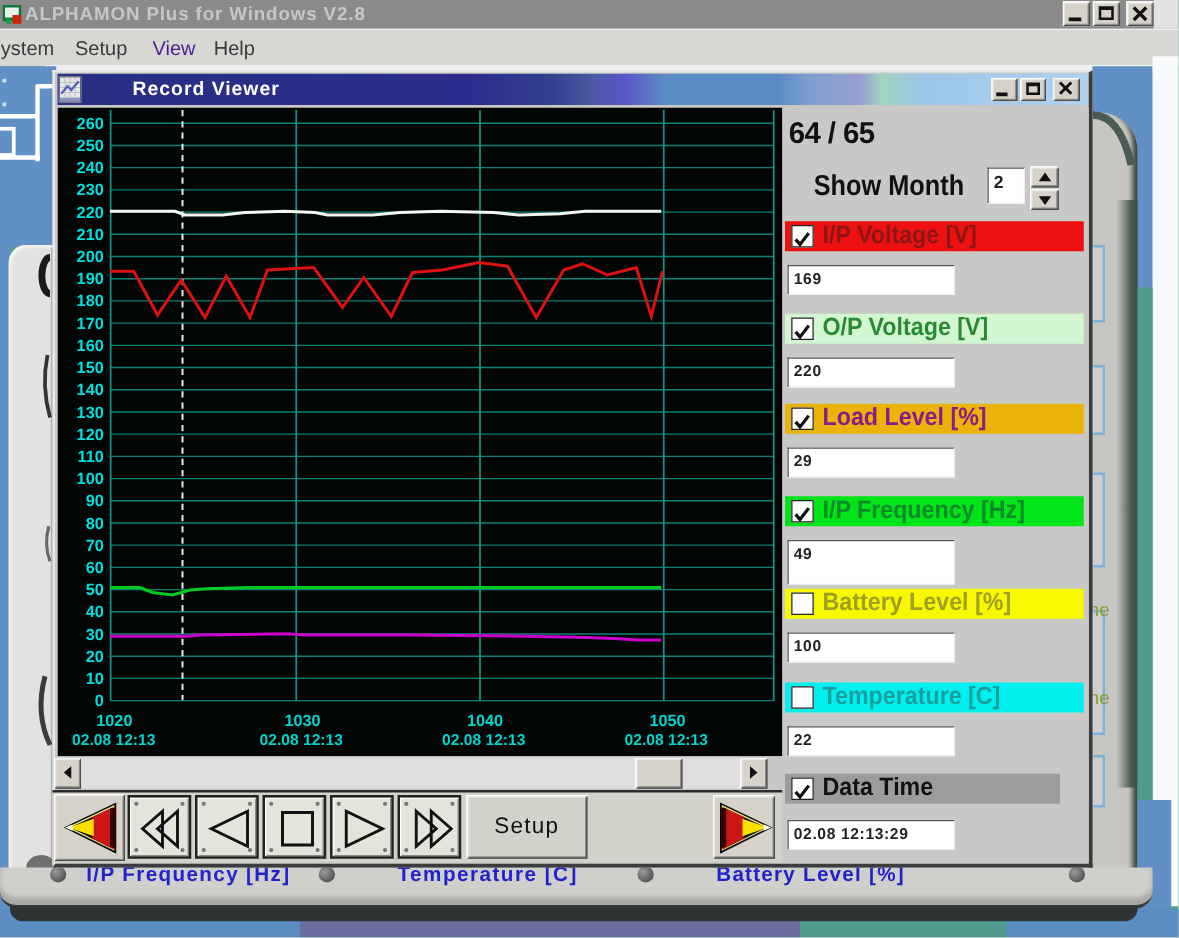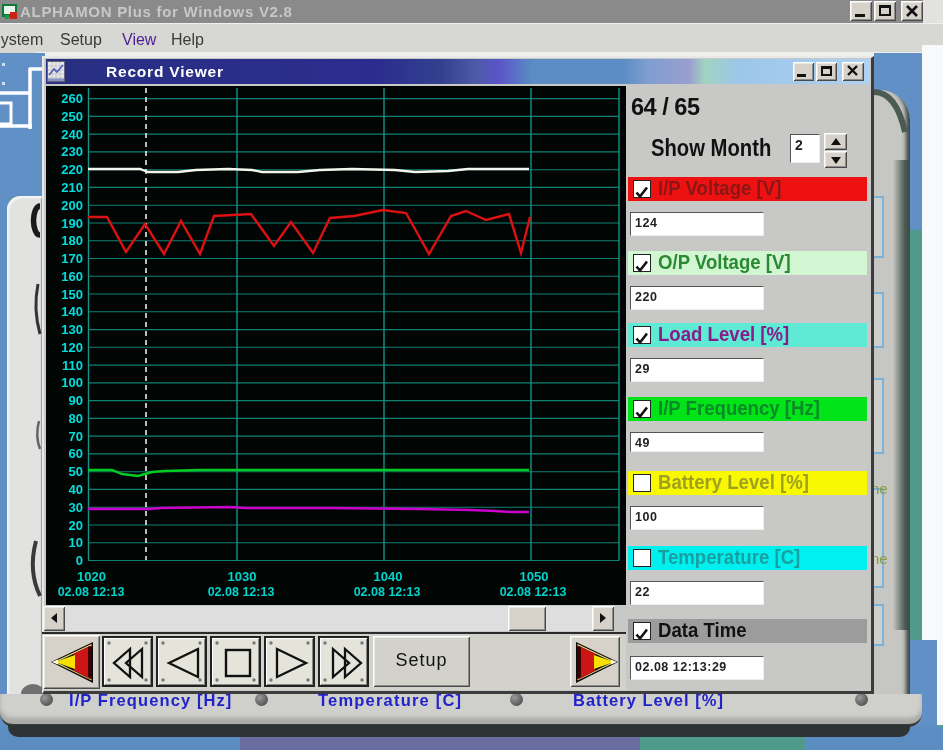--- a/index.html
+++ b/index.html
@@ -297,53 +297,53 @@
   <svg class="a" style="left:830px;top:155px" width="12" height="10">
       <path d="M1 2 L11 2 L6 9 Z" fill="#111"></path>
     </svg>
   <div id="rows">
       <div class="a bar" style="left:628px;top:177px;width:239px;background:#ee1111;color:#8a1616;">
         <span class="cb"><svg width="15" height="15">
             <path d="M2.5 7.5 L6 11.5 L13 2.5" stroke="#111" stroke-width="2.6" fill="none"></path>
           </svg></span>
         <span class="btxt">I/P Voltage [V]</span>
       </div>
-      <div class="a vbox" style="left:630px;top:212px;width:134px;height:24px;line-height:20px;">124</div>
+      <div class="a vbox" style="left:630px;top:212px;width:134px;height:24px;line-height:20px;">169</div>
       <div class="a bar" style="left:628px;top:251px;width:239px;background:#d2f6d2;color:#2a8a33;">
         <span class="cb"><svg width="15" height="15">
             <path d="M2.5 7.5 L6 11.5 L13 2.5" stroke="#111" stroke-width="2.6" fill="none"></path>
           </svg></span>
         <span class="btxt">O/P Voltage [V]</span>
       </div>
       <div class="a vbox" style="left:630px;top:286px;width:134px;height:24px;line-height:20px;">220</div>
-      <div class="a bar" style="left:628px;top:323px;width:239px;background:#5eead4;color:#8a1c8a;">
+      <div class="a bar" style="left:628px;top:323px;width:239px;background:#eab308;color:#8a1c8a;">
         <span class="cb"><svg width="15" height="15">
             <path d="M2.5 7.5 L6 11.5 L13 2.5" stroke="#111" stroke-width="2.6" fill="none"></path>
           </svg></span>
         <span class="btxt">Load Level [%]</span>
       </div>
       <div class="a vbox" style="left:630px;top:358px;width:134px;height:24px;line-height:20px;">29</div>
       <div class="a bar" style="left:628px;top:397px;width:239px;background:#00e418;color:#0a8a28;">
         <span class="cb"><svg width="15" height="15">
             <path d="M2.5 7.5 L6 11.5 L13 2.5" stroke="#111" stroke-width="2.6" fill="none"></path>
           </svg></span>
         <span class="btxt">I/P Frequency [Hz]</span>
       </div>
-      <div class="a vbox" style="left:630px;top:432px;width:134px;height:20px;line-height:20px;">49</div>
+      <div class="a vbox" style="left:630px;top:432px;width:134px;height:36px;line-height:20px;">49</div>
       <div class="a bar" style="left:628px;top:471px;width:239px;background:#f8f800;color:#a0a020;">
         <span class="cb"></span>
         <span class="btxt">Battery Level [%]</span>
       </div>
       <div class="a vbox" style="left:630px;top:506px;width:134px;height:24px;line-height:20px;">100</div>
       <div class="a bar" style="left:628px;top:546px;width:239px;background:#00f0f0;color:#18a0a0;">
         <span class="cb"></span>
         <span class="btxt">Temperature [C]</span>
       </div>
       <div class="a vbox" style="left:630px;top:581px;width:134px;height:24px;line-height:20px;">22</div>
-      <div class="a bar" style="left:628px;top:619px;width:239px;background:#9c9c9c;color:#111;">
+      <div class="a bar" style="left:628px;top:619px;width:220px;background:#9c9c9c;color:#111;">
         <span class="cb"><svg width="15" height="15">
             <path d="M2.5 7.5 L6 11.5 L13 2.5" stroke="#111" stroke-width="2.6" fill="none"></path>
           </svg></span>
         <span class="btxt">Data Time</span>
       </div>
       <div class="a vbox" style="left:630px;top:656px;width:134px;height:24px;line-height:20px;">02.08 12:13:29</div>
     </div>
 
 </div>
 

